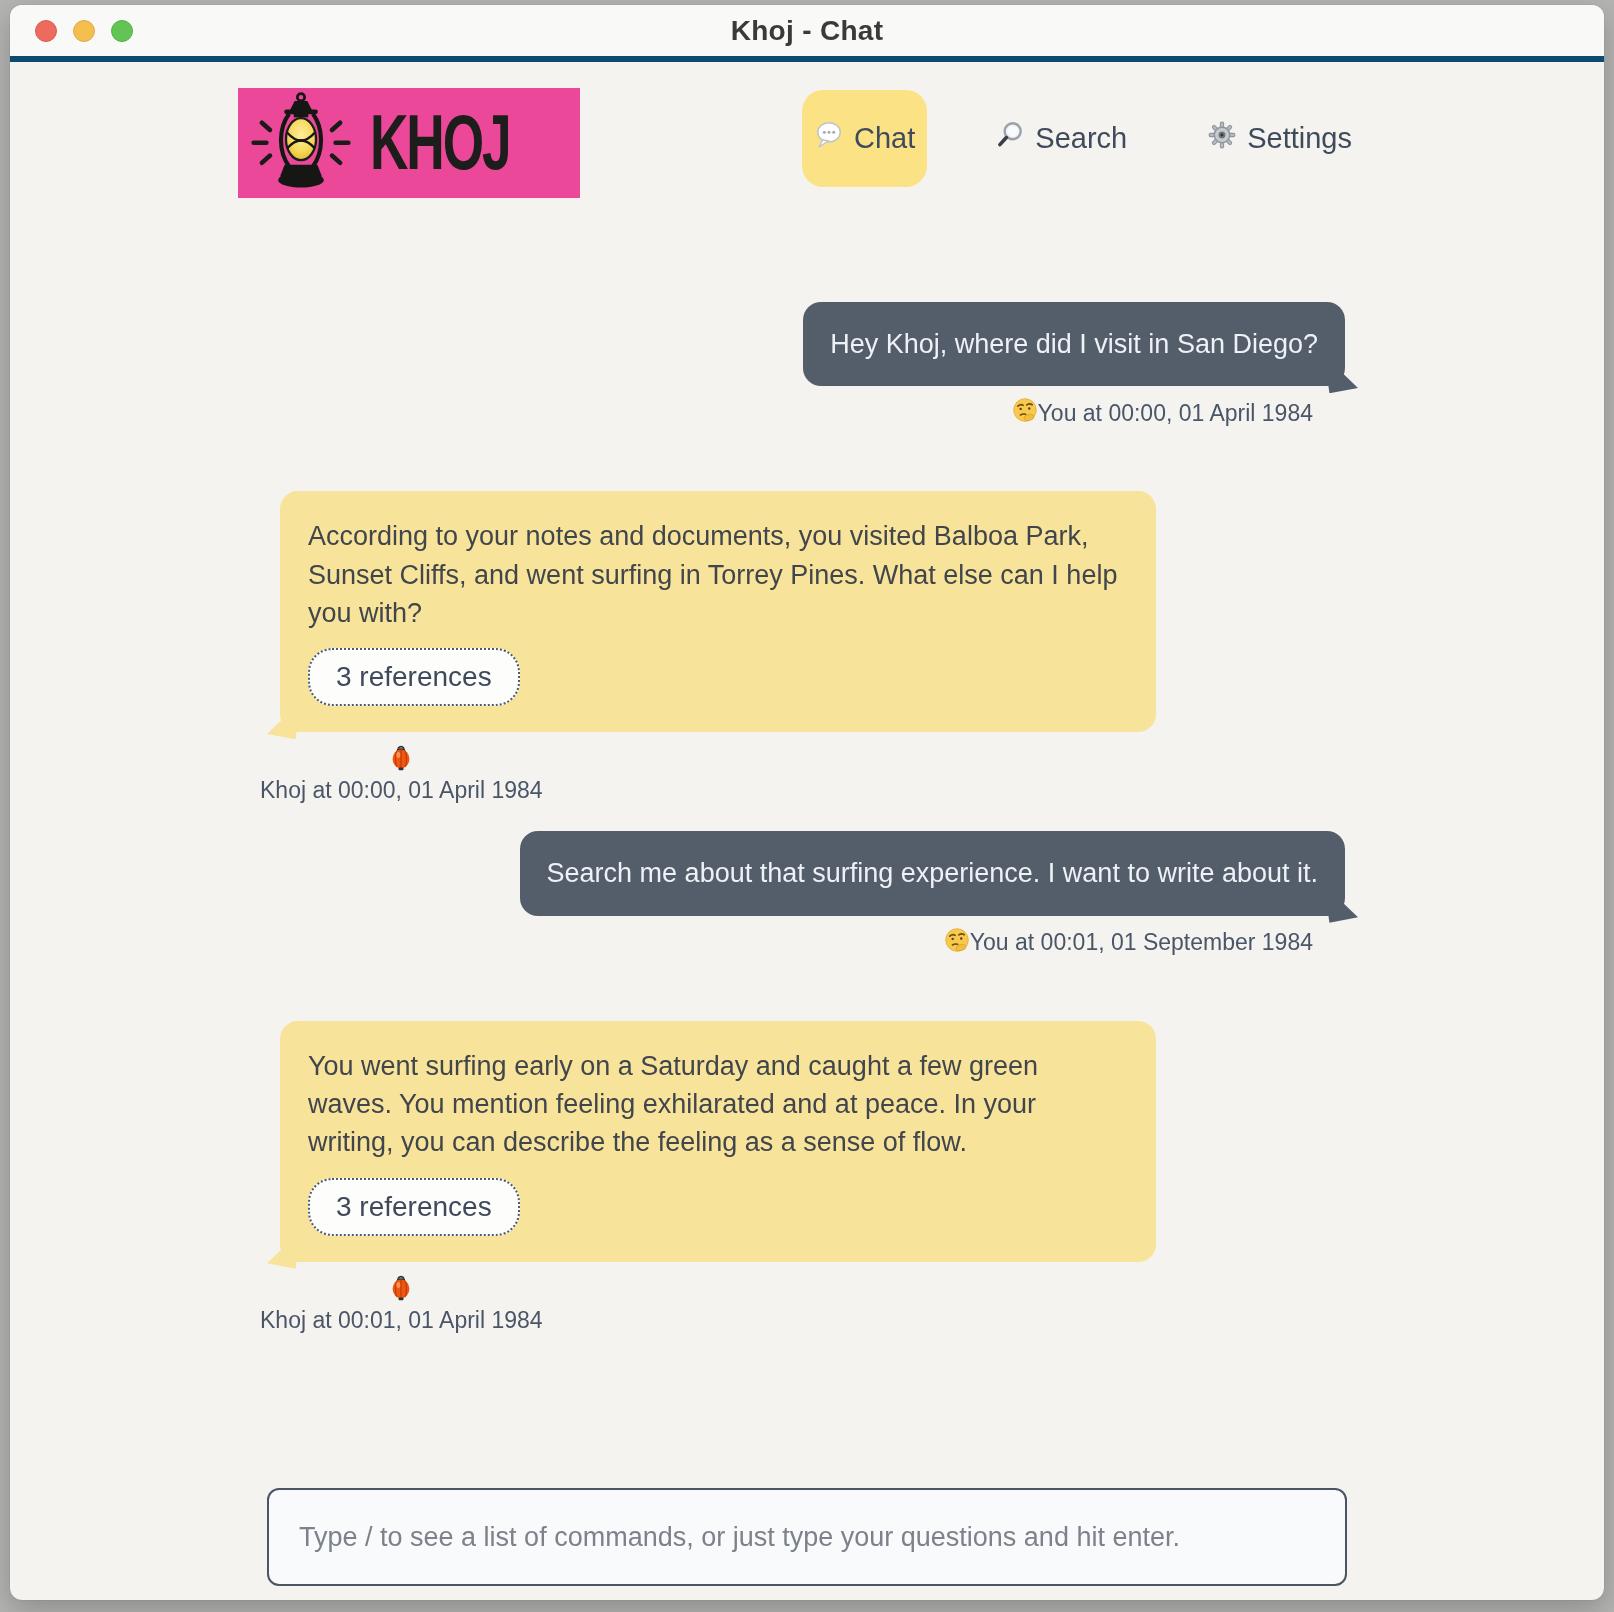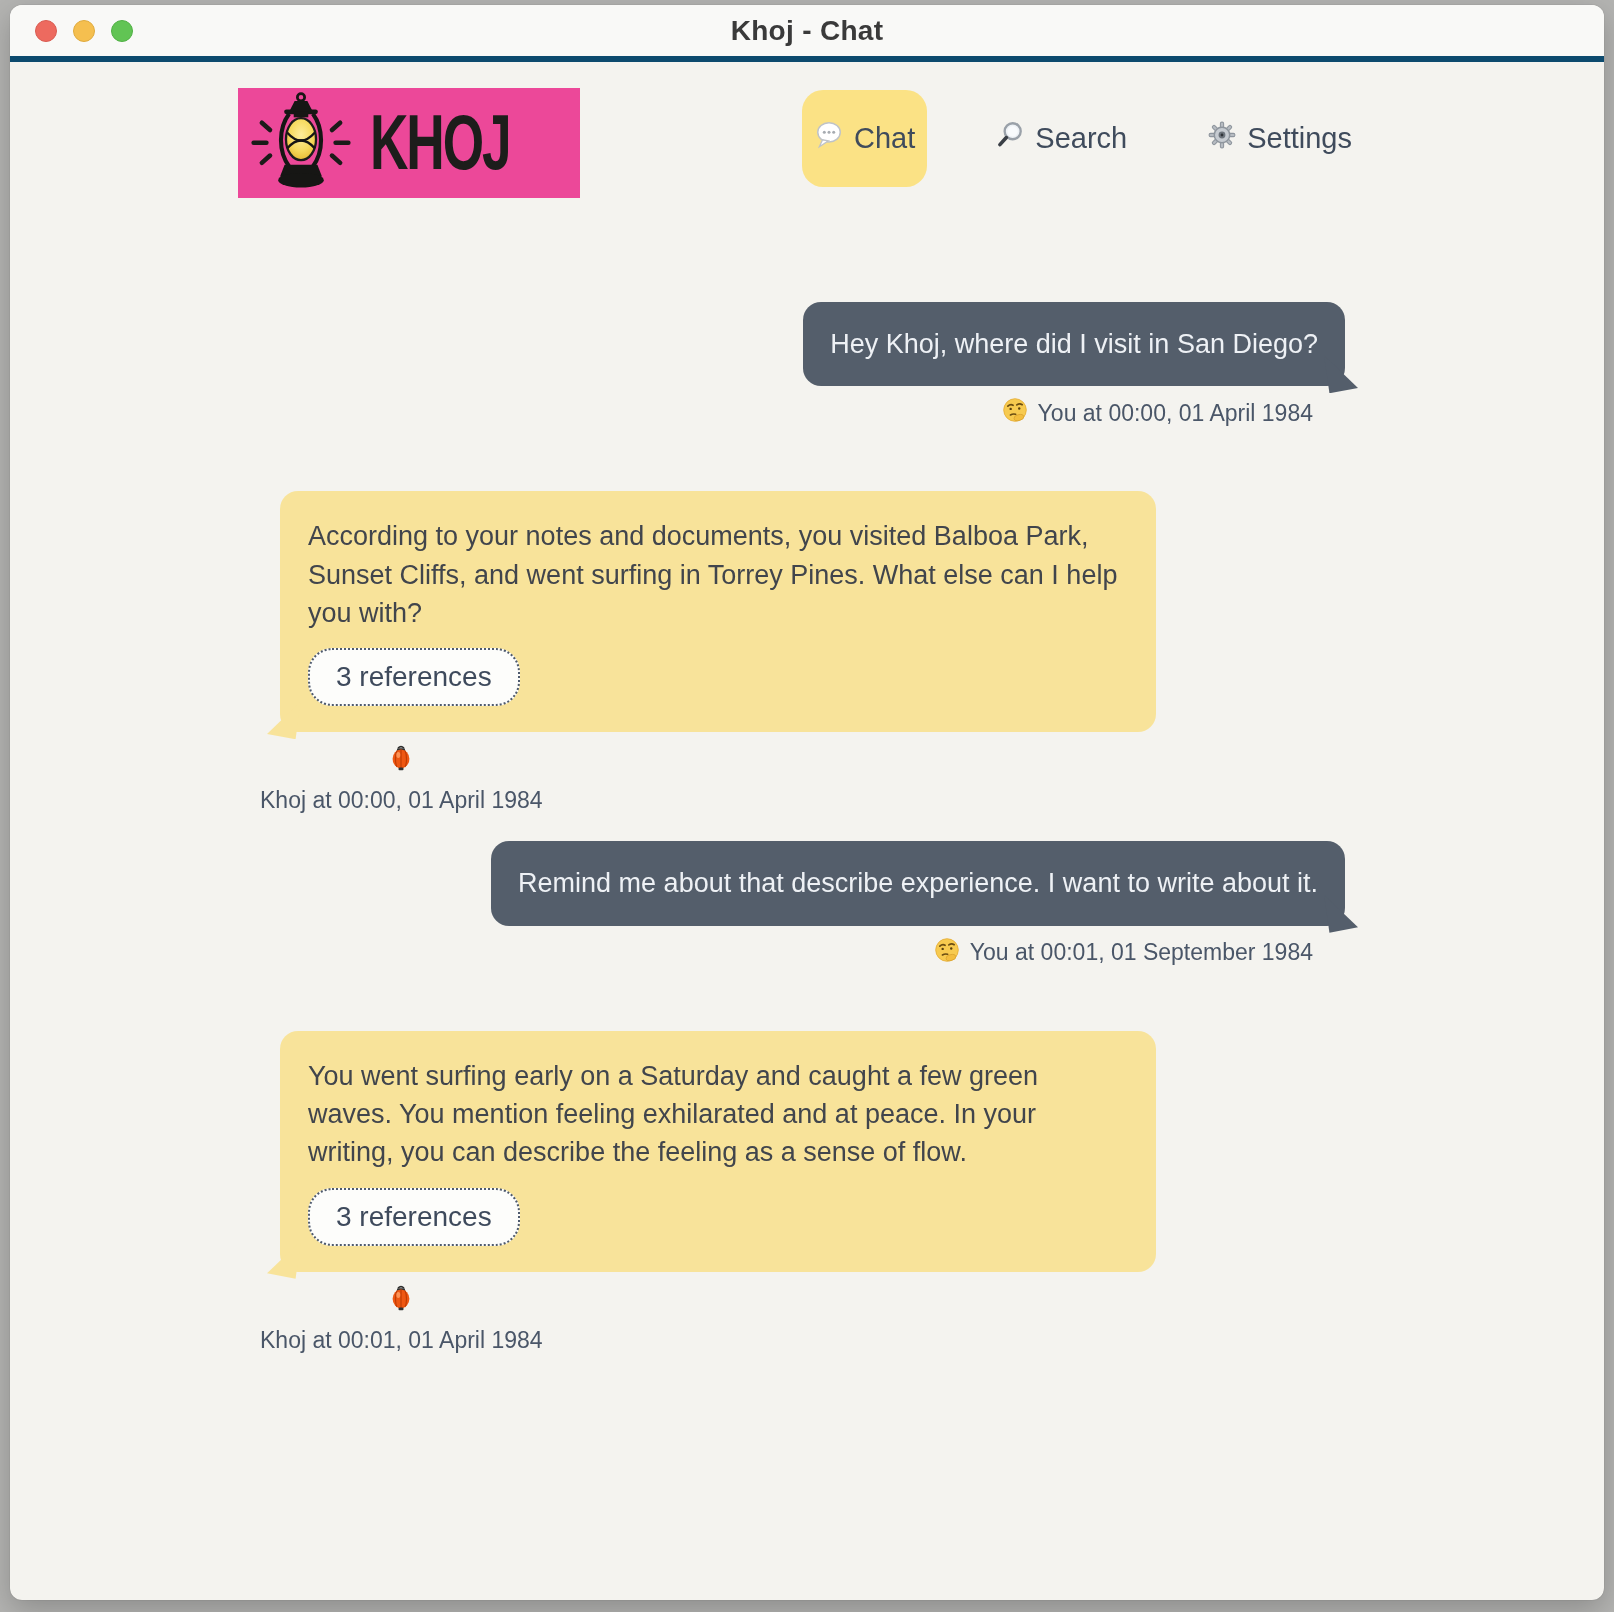--- a/index.html
+++ b/index.html
@@ -76,21 +76,21 @@
     background:var(--bubble-yellow,#f8e39a);
     clip-path:polygon(100% 0, 0 86%, 84% 100%);
   }
   .refs {
     display:block; margin-top:16px; width:fit-content;
     font-family:inherit; font-size:28px; color:#3e4a5c;
     background:#fdfdfb; border:2px dotted #4e5a6e; border-radius:24px;
     padding:11px 26px; cursor:pointer;
   }
   .meta {
-    display:flex; align-items:center; gap:10px; margin-top:11px;
+    display:flex; align-items:center; gap:0; margin-top:11px;
     font-size:23px; color:var(--meta-text,#4a5668);
   }
   .msg.you .meta  { margin-right:45px; }
   .msg.khoj .meta { margin-left:0; margin-top:13px;flex-direction:column; }
   
   .spacer { flex:1 1 auto; }
   .composer { flex:0 0 auto; padding:0 0 14px 0; display:flex; justify-content:center; }
   .composer input {
     width:1080px; height:98px;
     background:var(--input-bg,#f8fafc);
@@ -242,21 +242,21 @@
             <ellipse cx="9.3" cy="10" rx="2" ry="3" fill="#ff9c60" opacity="0.85"></ellipse>
             <rect x="9.5" y="22.6" width="5" height="2.6" rx="1" fill="#323232"></rect>
           </svg>
         </span>
         <span>Khoj at 00:00, 01 April 1984</span>
       </div>
     </div>
 
     <div class="msg you">
       <div class="bubble">
-        <span>Remind me about that describe experience. I want to write about it.</span>
+        <span>Search me about that surfing experience. I want to write about it.</span>
       </div>
       <div class="meta">
         <span>
           <svg width="26" height="26" viewBox="0 0 24 24">
             <circle cx="12" cy="12" r="10.4" fill="#f7ca4f" stroke="#e5ae38" stroke-width="0.8"></circle>
             <path d="M5.4 8.4 Q7.8 6.2 10.2 7.6" fill="none" stroke="#6b4d12" stroke-width="1.6" stroke-linecap="round"></path>
             <path d="M13.7 7.3 Q16.2 5.5 18.6 7.1" fill="none" stroke="#6b4d12" stroke-width="1.6" stroke-linecap="round"></path>
             <circle cx="8" cy="11" r="1.1" fill="#59400f"></circle>
             <circle cx="15.9" cy="10.6" r="1.1" fill="#59400f"></circle>
             <path d="M7.8 16.6 Q10.2 15.2 12.6 16" fill="none" stroke="#6b4d12" stroke-width="1.5" stroke-linecap="round"></path>
@@ -286,14 +286,17 @@
           </svg>
         </span>
         <span>Khoj at 00:01, 01 April 1984</span>
       </div>
     </div>
 
   </main>
 
   <div class="spacer"></div>
 
+  <div class="composer">
+    <input type="text" placeholder="Type / to see a list of commands, or just type your questions and hit enter." style="">
+  </div>
 
 </div>
 
 </body></html>

